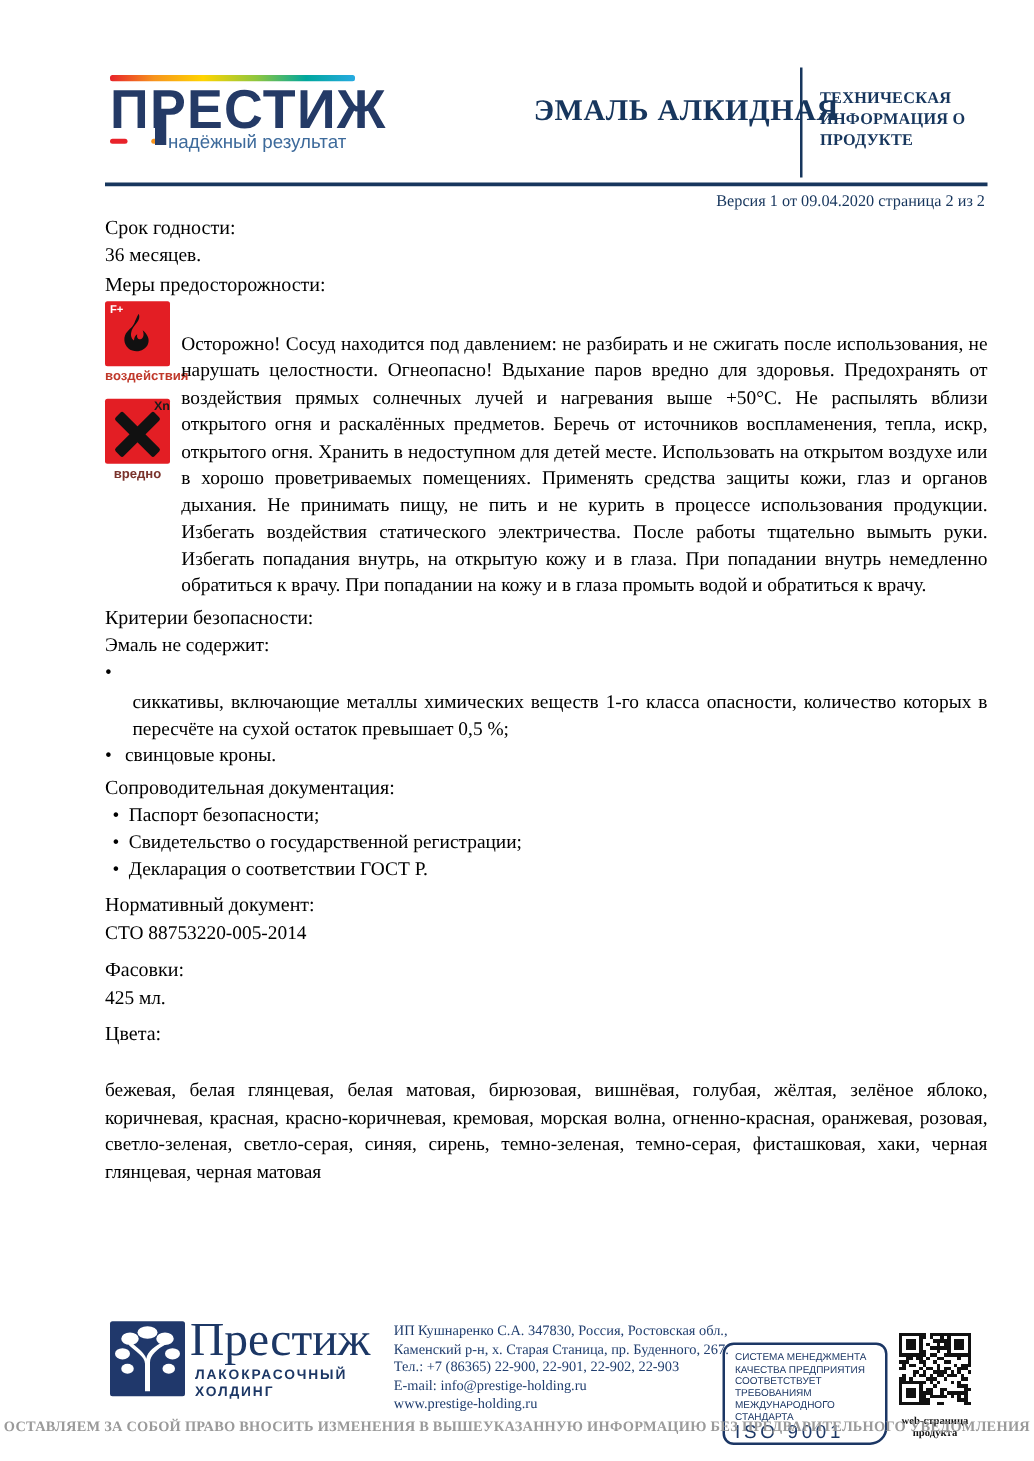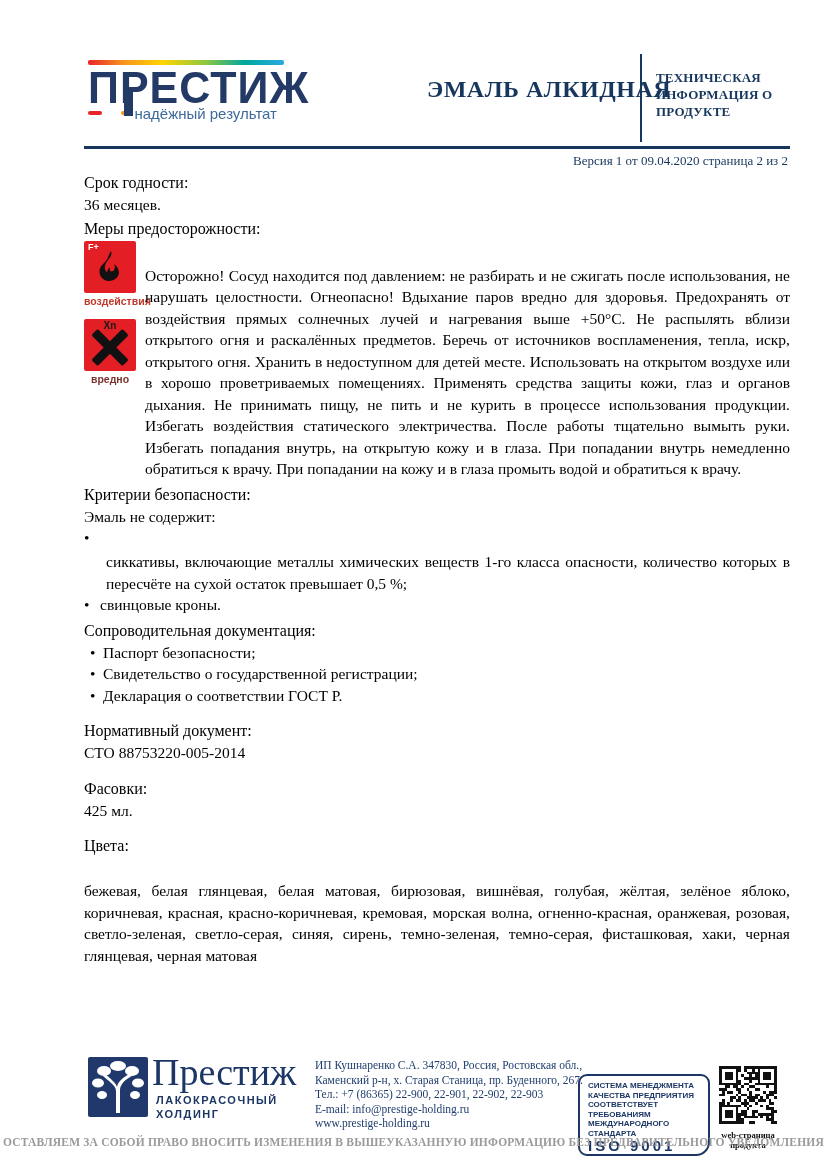--- a/index.html
+++ b/index.html
@@ -33,50 +33,50 @@
   .version{position:absolute;right:2px;top:101px;font-size:13px;color:#17365d;}
 
   
   .sec-heading{font-size:16px;font-weight:normal;line-height:21px;margin:2px 0 1px 0;}
   .sec-text{font-size:15.5px;line-height:21.5px;}
   .precaution{display:flex;align-items:flex-start;margin-top:2px;}
   .icon-col{width:52px;margin-right:9px;flex:none;}
   .warn-box{width:52px;height:52px;background:#e31e24;position:relative;border-radius:2px;}
   .warn-code-fplus{position:absolute;left:4px;top:1px;color:#fff;
     font-family:"Liberation Sans",sans-serif;font-weight:bold;font-size:9px;}
-  .warn-code-xn{position:absolute;left:0;right:0;top:1px;text-align:center;color:#1a1a1a;
+  .warn-code-xn{position:absolute;left:0;right:0;top:1px;text-align:right;color:#1a1a1a;
     font-family:"Liberation Sans",sans-serif;font-weight:bold;font-size:10px;}
   .warn-caption{font-family:"Liberation Sans",sans-serif;font-weight:bold;
     font-size:10.5px;text-align:center;margin-top:2px;}
   .cap-red{color:#c0392b;}
   .cap-dark{color:#7a332c;}
   .flame-svg{position:absolute;left:6px;top:8px;}
   .xbar{position:absolute;left:4px;top:24px;width:44px;height:9px;background:#111;border-radius:2px;}
   .xbar.a{transform:rotate(45deg);}
   .xbar.b{transform:rotate(-45deg);}
   .warn-box.second{margin-top:12px;}
   .just{text-align:justify;margin-top:24px;}
   .bullet-row{display:flex;font-size:15.5px;line-height:21.5px;}
   .bullet-row .b{flex:none;width:16px;}
   .bullet-row.wide-b .b{width:22px;}
   .doc-bullets .bullet-row{padding-left:6px;}
   .doc-bullets .bullet-row .b{width:13px;}
-  .mt6{margin-top:14px;}
+  .mt6{margin-top:8px;}
   .mt4{margin-top:4px;}
 
   
   .footer{position:absolute;left:0;top:1052px;width:827px;}
   .tree-box{position:absolute;left:88px;top:5px;width:60px;height:60px;background:#20386b;border-radius:2px;}
   .f-name{position:absolute;left:152px;top:0px;font-size:38px;color:#1c3765;line-height:40px;}
   .f-sub{position:absolute;left:156px;top:42px;font-family:"Liberation Sans",sans-serif;
     font-weight:bold;color:#1c3765;font-size:11px;letter-spacing:1.5px;line-height:13.5px;}
   .f-address{position:absolute;left:315px;top:6px;color:#1f3d6e;font-size:11.5px;line-height:14.6px;}
   .iso-badge{position:absolute;left:578px;top:22px;width:112px;border:2px solid #1c3765;
     border-radius:9px 9px 14px 9px;padding:5px 8px 4px 8px;color:#1c3765;
-    font-family:"Liberation Sans",sans-serif;font-weight:bold;font-size:8px;line-height:9.6px;}
+    font-family:"Liberation Sans",sans-serif;font-weight:normal;font-size:8px;line-height:9.6px;}
   .iso-standard{font-size:15px;letter-spacing:3px;margin-top:2px;}
   .qr-wrap{position:absolute;left:718px;top:14px;width:60px;text-align:center;}
   .qr-caption{font-size:8.5px;font-weight:bold;line-height:10px;margin-top:2px;color:#111;}
   .disclaimer{position:absolute;left:0;top:1136px;width:827px;text-align:center;
     color:#9a9a9a;font-weight:bold;font-size:11.5px;letter-spacing:0.2px;}
 </style>
 </head>
 <body>
 
 <div class="content">

